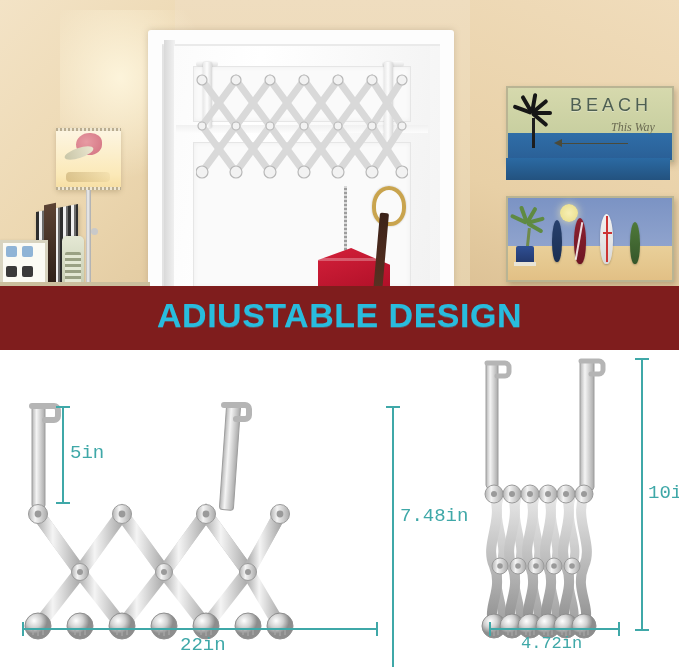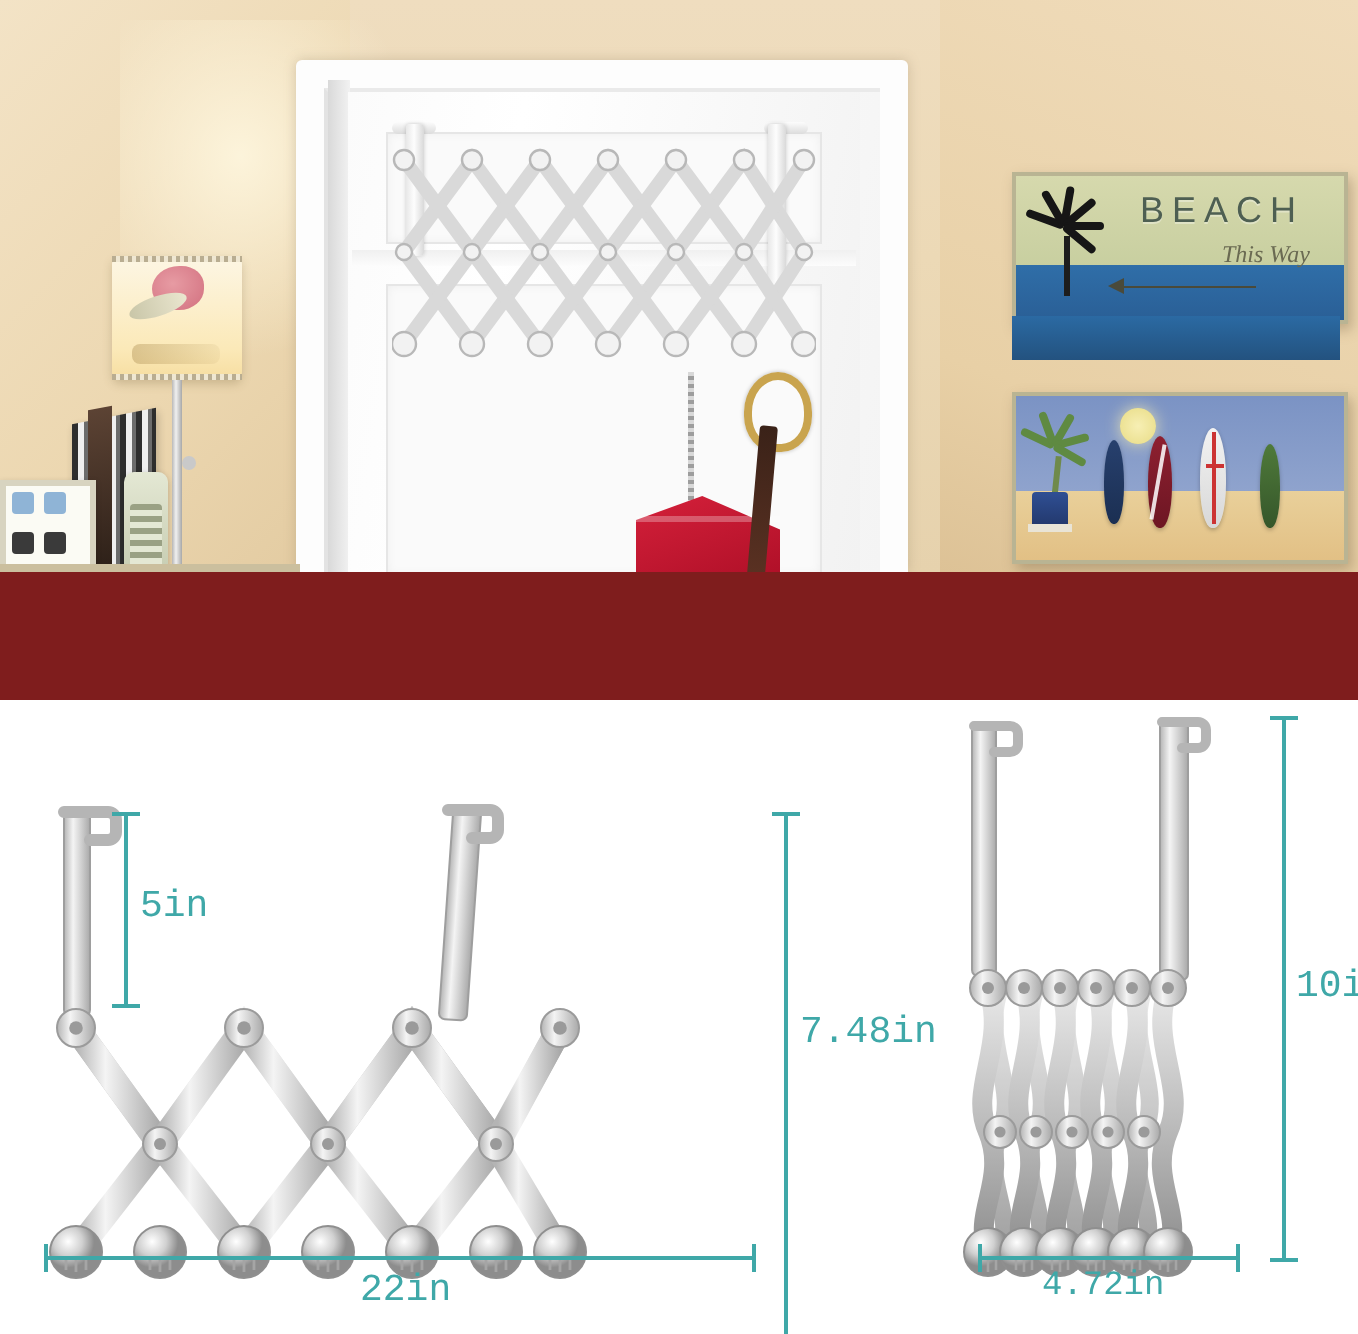--- a/index.html
+++ b/index.html
@@ -282,20 +282,21 @@
     <div class="surf b2"></div>
     <div class="surf b3"></div>
     <div class="surf b4"></div>
     <div class="surf-stripe s1"></div>
     <div class="surf-stripe s2"></div>
     <div class="surf-stripe s3"></div>
     <div class="chair"></div>
     <div class="chair-base"></div>
   </div>
 
+  <div class="title">ADIUSTABLE DESIGN</div>
 
   <div class="diagrams">
 
     <svg class="rack" style="left:18px;top:24px;" width="380" height="280" viewBox="0 0 380 280">
       <defs>
         <linearGradient id="met" x1="0" y1="0" x2="1" y2="0">
           <stop offset="0%" stop-color="#b4b4b4"></stop>
           <stop offset="35%" stop-color="#f4f4f4"></stop>
           <stop offset="65%" stop-color="#d2d2d2"></stop>
           <stop offset="100%" stop-color="#a9a9a9"></stop>

